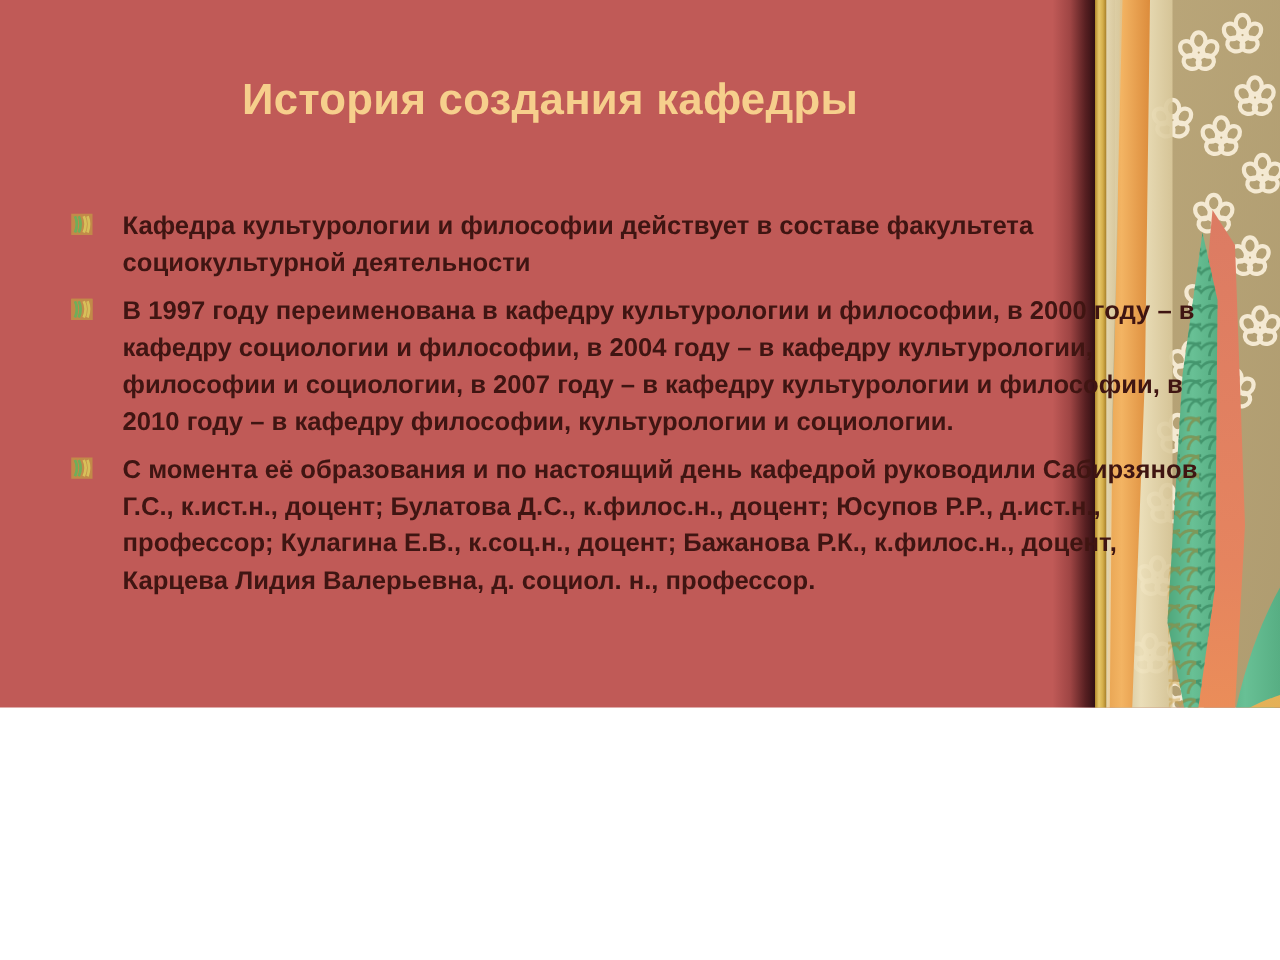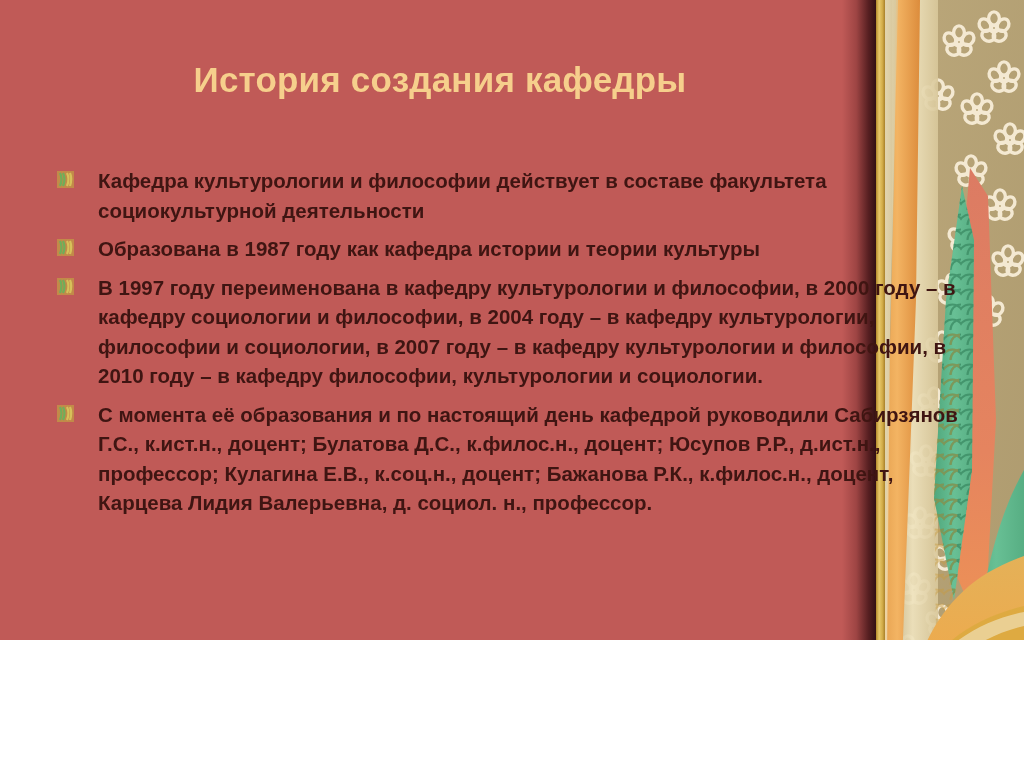--- a/index.html
+++ b/index.html
@@ -9,21 +9,21 @@
   body {
     width: 1024px;
     height: 768px;
     overflow: hidden;
     font-family: "Liberation Sans", sans-serif;
   }
 
   #slide {
     position: relative;
     width: 1024px;
-    height: 640px;
+    height: 566px;
     background: #C05A57;
     overflow: hidden;
   }
 
   
   #border-art {
     position: absolute;
     top: 0;
     right: 0;
     width: 148px;
@@ -230,21 +230,20 @@
     </div>
 
     <div class="bullet-row">
       <span class="bullet-mark">
         <svg width="19" height="19" viewBox="0 0 19 19">
           <rect x="1" y="1" width="17" height="17" fill="#C28A49"></rect>
           <path d="M4,3 q3,6 0,13 M7,3 q3,6 0,13" fill="none" stroke="#6FAE5A" stroke-width="2.2"></path>
           <path d="M11,3 q3,6 0,13 M14,3 q2.4,6 0,13" fill="none" stroke="#D7C05A" stroke-width="2.2"></path>
         </svg>
       </span>
-      <span class="bullet-text">Образована в 1987 году как кафедра истории и теории культуры</span>
     </div>
 
     <div class="bullet-row">
       <span class="bullet-mark">
         <svg width="19" height="19" viewBox="0 0 19 19">
           <rect x="1" y="1" width="17" height="17" fill="#C28A49"></rect>
           <path d="M4,3 q3,6 0,13 M7,3 q3,6 0,13" fill="none" stroke="#6FAE5A" stroke-width="2.2"></path>
           <path d="M11,3 q3,6 0,13 M14,3 q2.4,6 0,13" fill="none" stroke="#D7C05A" stroke-width="2.2"></path>
         </svg>
       </span>

